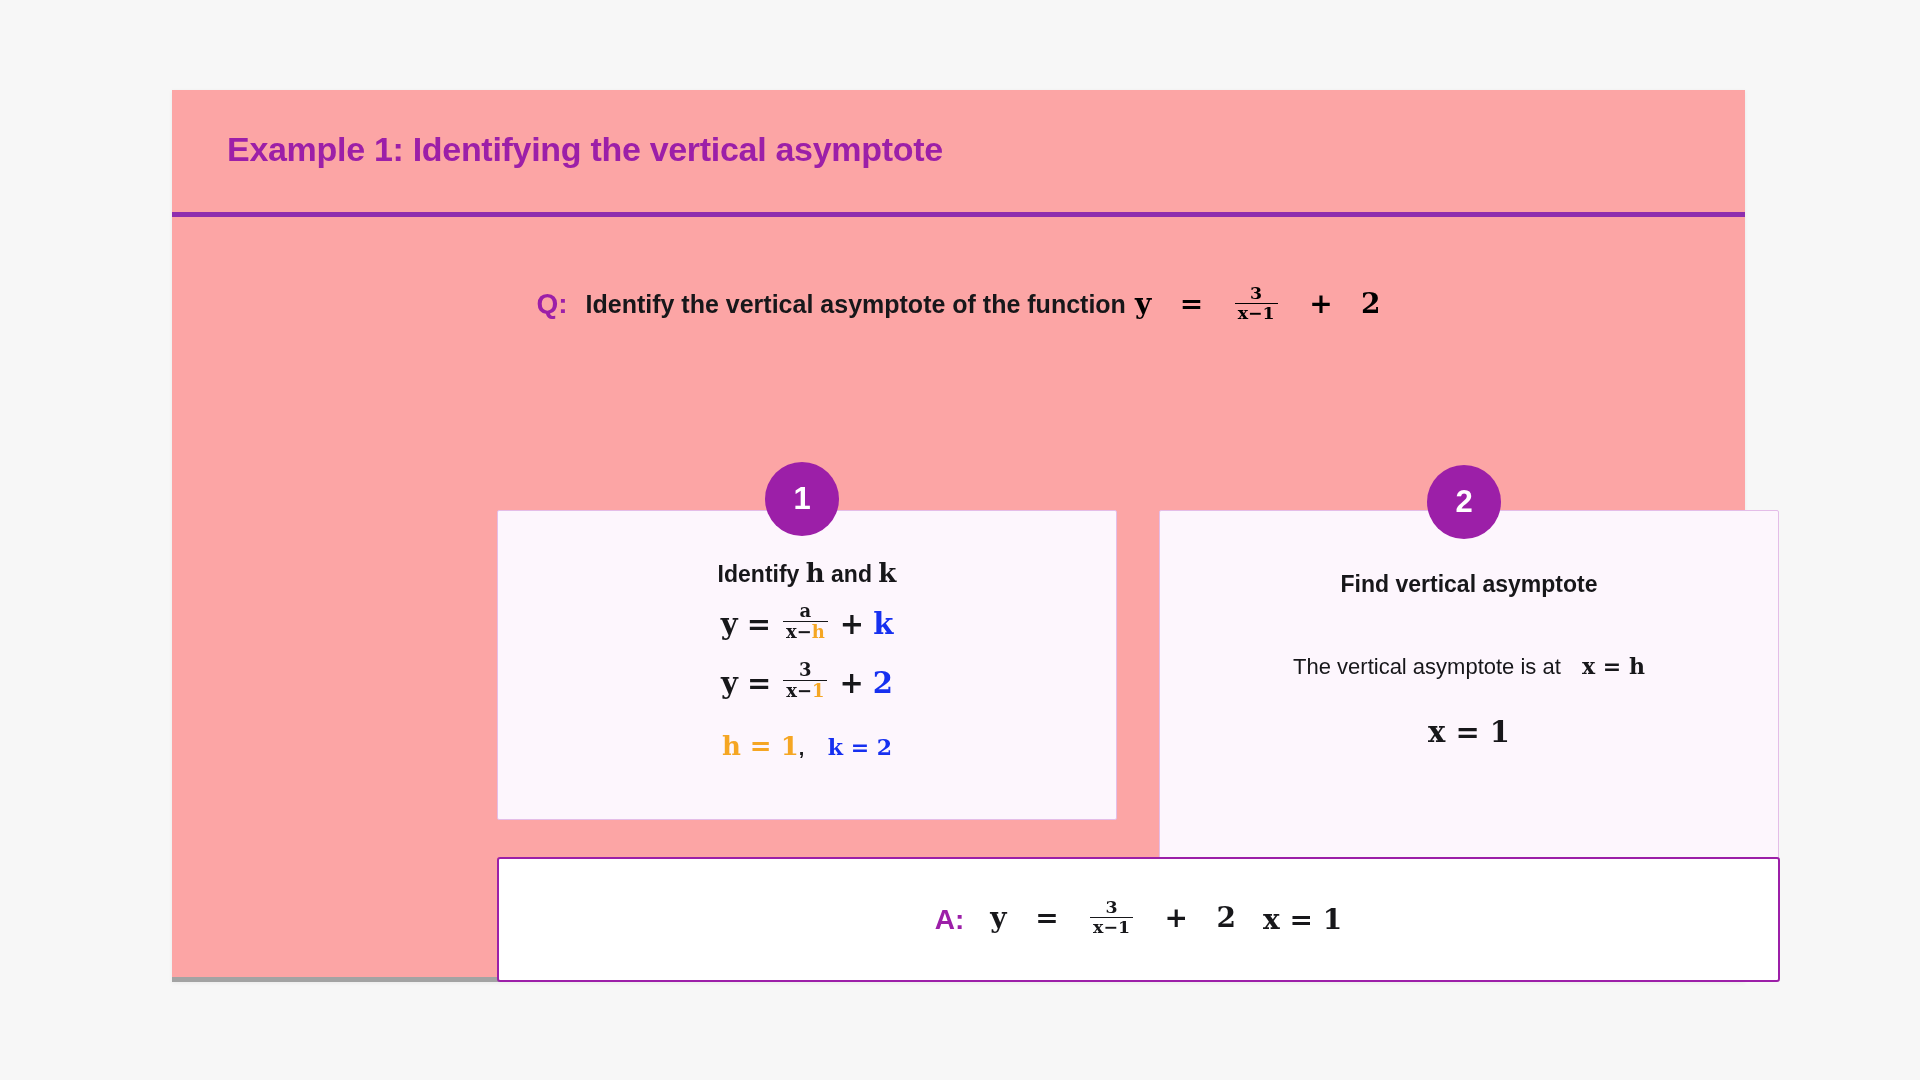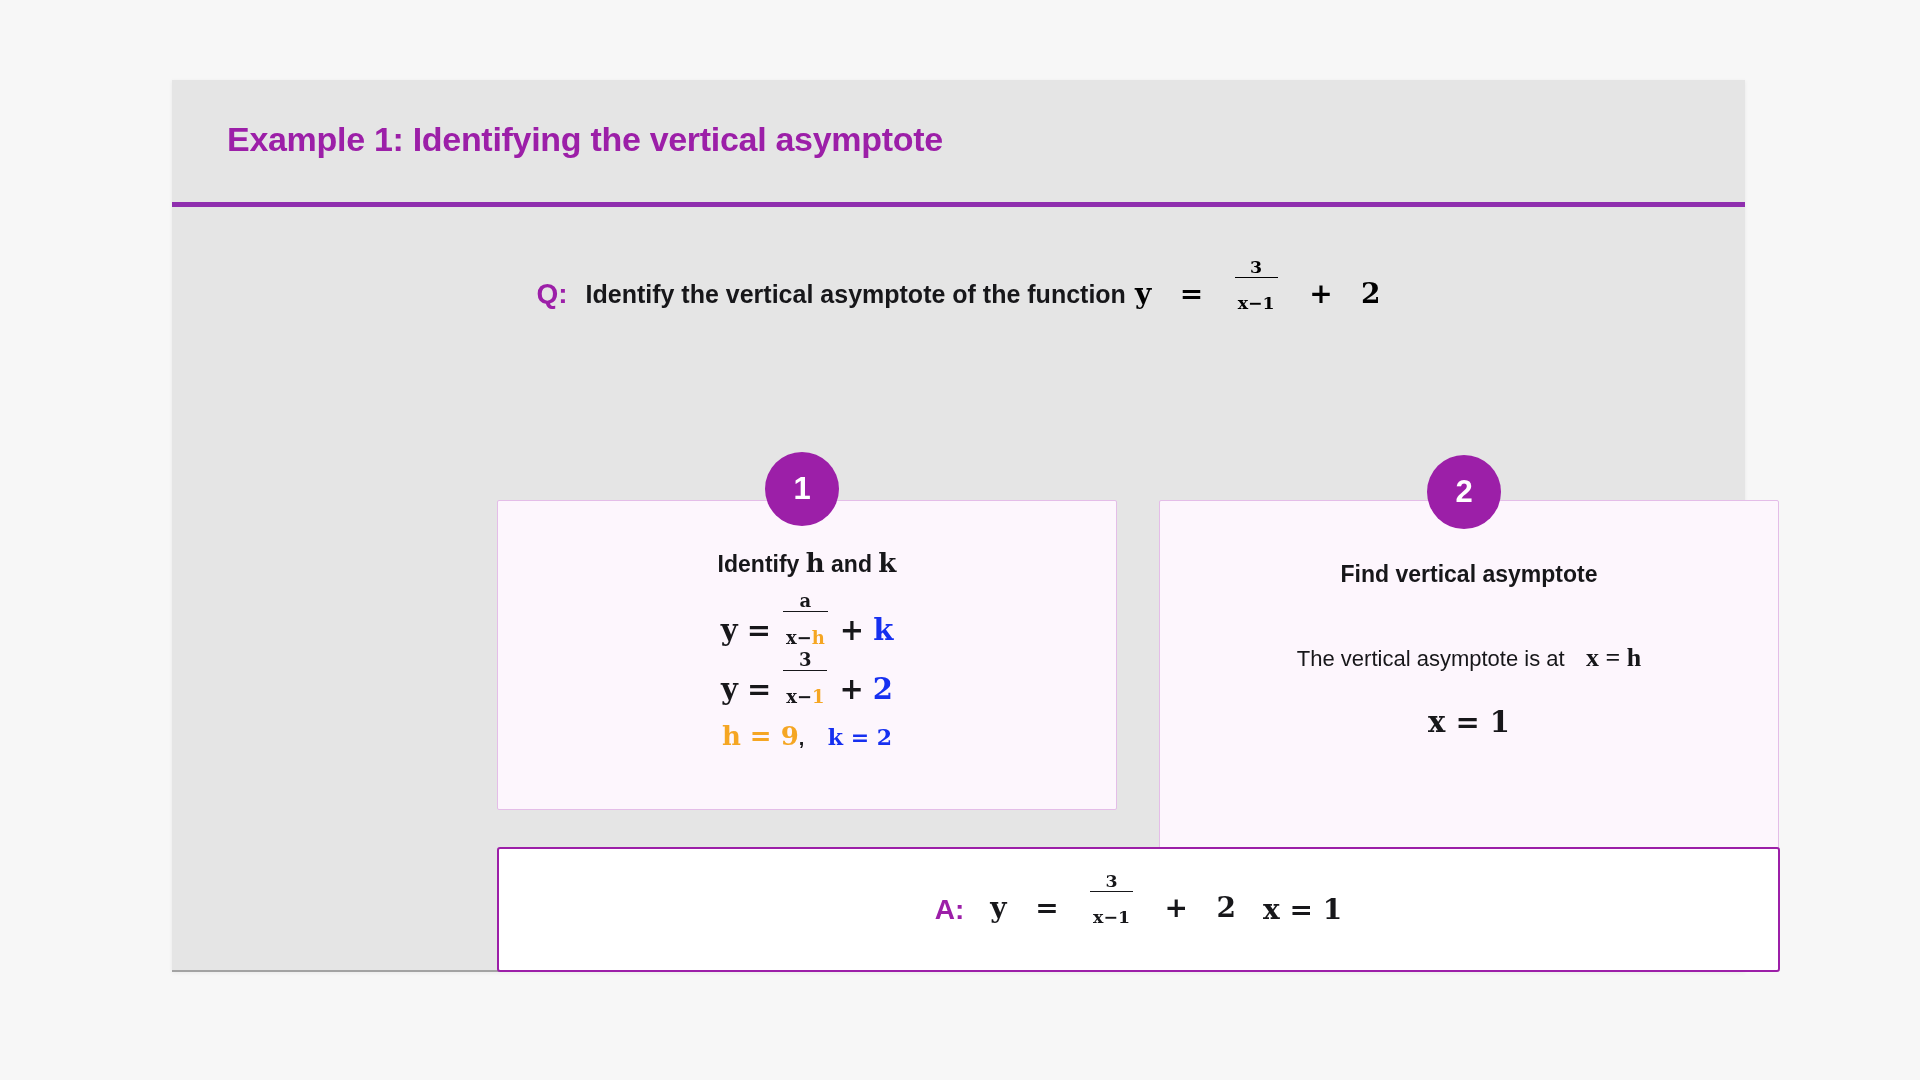--- a/index.html
+++ b/index.html
@@ -7,26 +7,26 @@
     padding: 0;
     width: 1920px;
     height: 1080px;
     background: #f7f7f7;
     font-family: "Liberation Sans", sans-serif;
   }
 
   .slide {
     position: absolute;
     left: 172px;
-    top: 80px;
+    top: 90px;
     width: 1573px;
     height: 892px;
-    background: #e5e5e5;
+    background: #fca5a5;
     box-shadow: 0 1px 4px rgba(0,0,0,0.06);
-    border-bottom: 2px solid #a3a3a3;
+    border-bottom: 5px solid #a3a3a3;
     box-sizing: border-box;
   }
 
   .title {
     position: absolute;
     left: 55px;
     top: 40px;
     font-size: 34px;
     font-weight: bold;
     color: #9c1fa8;
@@ -86,21 +86,21 @@
   }
   .frac .num {
     font-size: 0.62em;
     line-height: 1.05;
     padding: 0 3px;
   }
   .frac .den {
     font-size: 0.62em;
     line-height: 1.1;
     border-top: 1.6px solid currentColor;
-    padding: 16px 3px;
+    padding: 0 3px;
   }
   .eq-line {
     display: flex;
     justify-content: center;
     align-items: center;
   }
 
   
   .step-card {
     position: absolute;
@@ -184,21 +184,21 @@
   .blue   { color: #1630f0; }
 
   .step2-line {
     position: absolute;
     top: 142px;
     width: 100%;
     text-align: center;
     font-size: 22px;
     color: #17171a;
   }
-  .step2-line .math { font-size: 26px; font-family: Liberation Serif, serif; }
+  .step2-line .math { font-size: 22px; }
   .step2-answer {
     position: absolute;
     top: 204px;
     width: 100%;
     text-align: center;
     font-size: 29px;
     color: #17171a;
   }
 
   
@@ -293,21 +293,21 @@
         <span class="num">3</span>
         <span class="den"><span>x−</span><span class="orange">1</span></span>
       </span>
       <span class="sp"></span>
       <span class="math">+</span>
       <span class="sp"></span>
       <span class="math blue">2</span>
     </div>
 
     <div class="step1-result">
-      <span class="math">h = 9</span><span class="comma">,</span>
+      <span class="math">h = 1</span><span class="comma">,</span>
       <span class="sp"></span>
       <span class="math k-part">k = 2</span>
     </div>
   </div>
 
   <div class="step-badge" id="step-badge-1">1</div>
 
   <div class="step-card" id="step-card-2">
     <div class="step-heading" id="step2-heading">Find vertical asymptote</div>
     <div class="step2-line">

